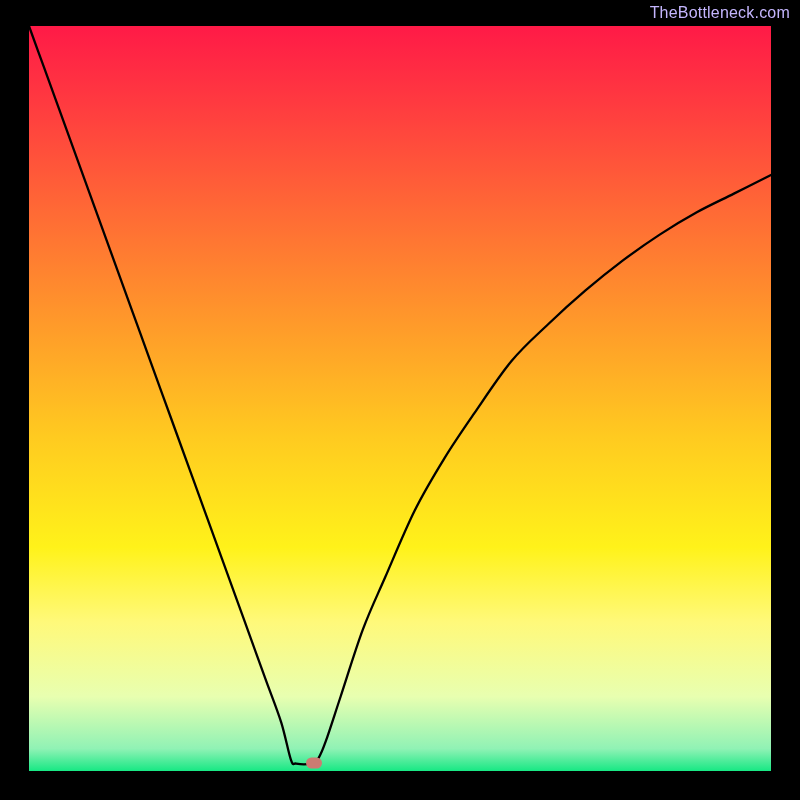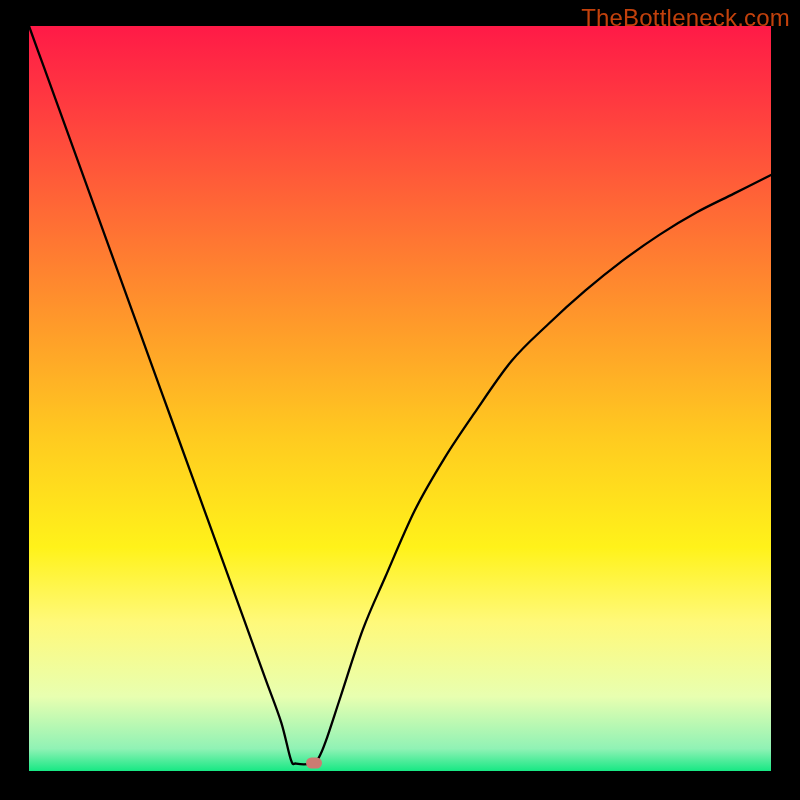--- a/index.html
+++ b/index.html
@@ -23,22 +23,22 @@
     position: absolute;
     left: 29px;
     top: 26px;
     width: 742px;
     height: 745px;
   }
   .watermark {
     position: absolute;
     top: 4px;
     right: 10px;
-    color: #c2410c;
-    font-size: 24px;
+    color: #c4b5fd;
+    font-size: 16px;
     font-weight: 500;
     letter-spacing: 0.2px;
     white-space: nowrap;
     margin-left: 8px;
   }
   .marker {
     position: absolute;
     width: 16px;
     height: 11px;
     background: #cc7b72;

